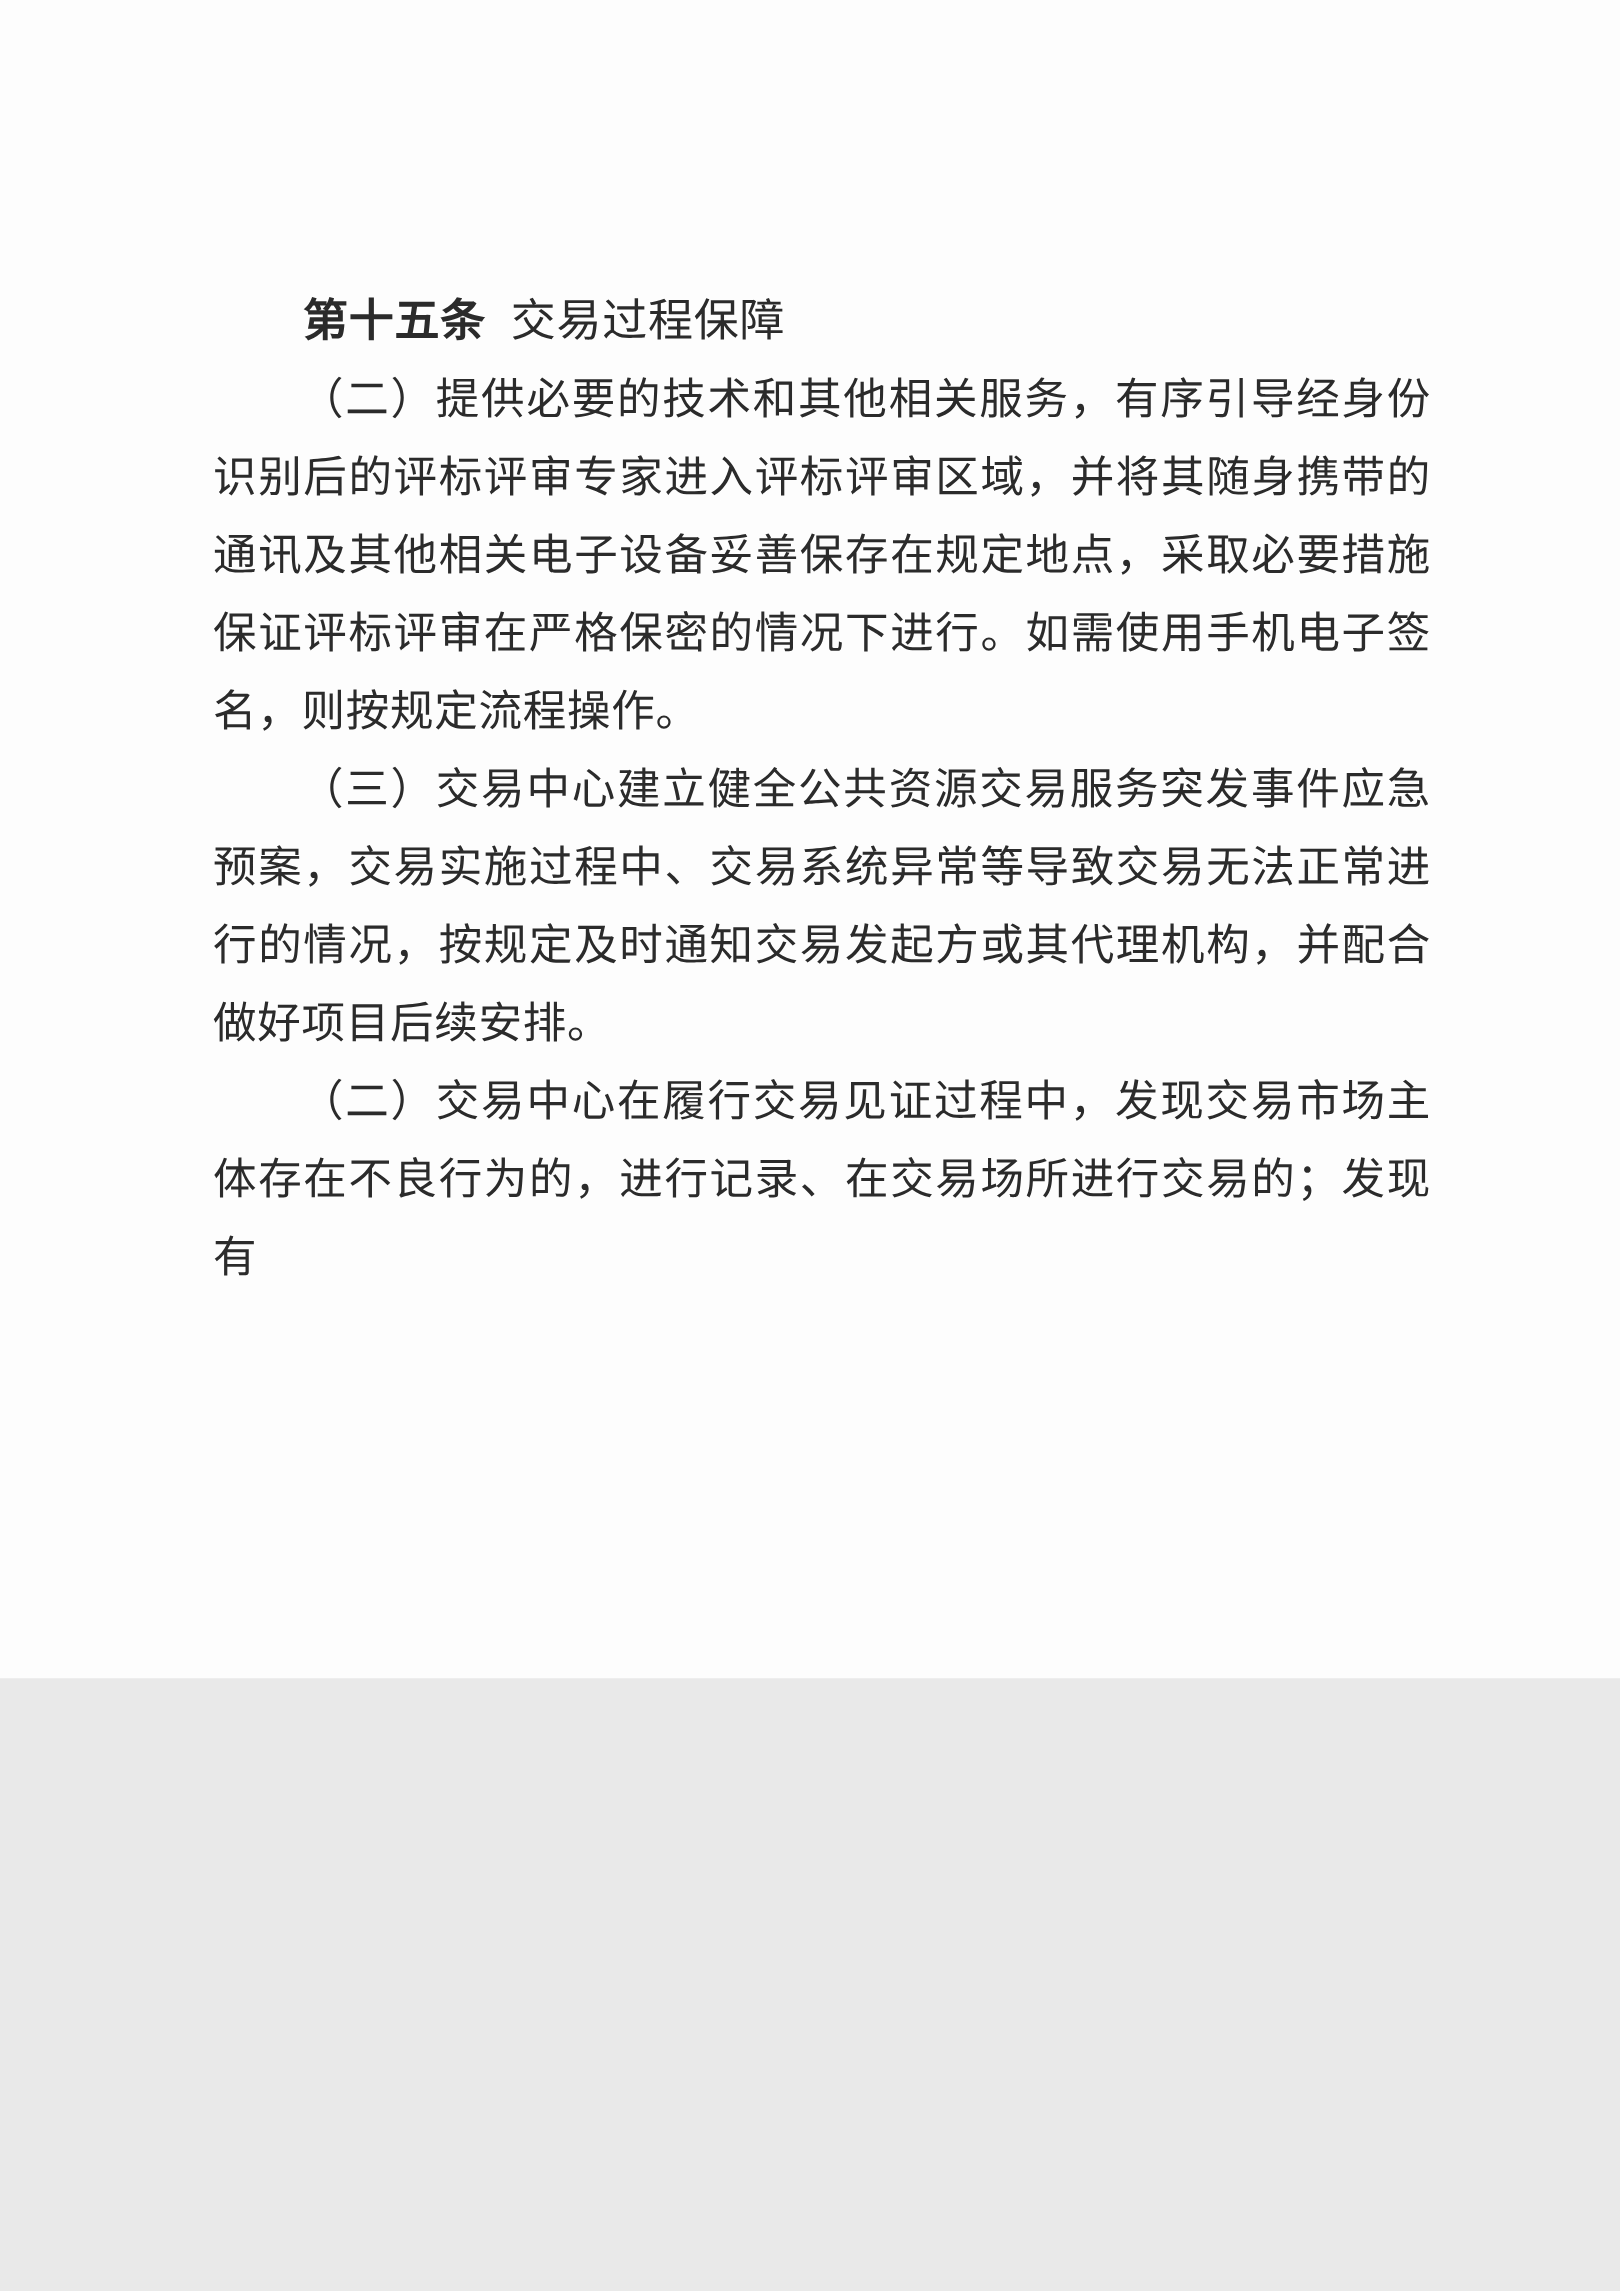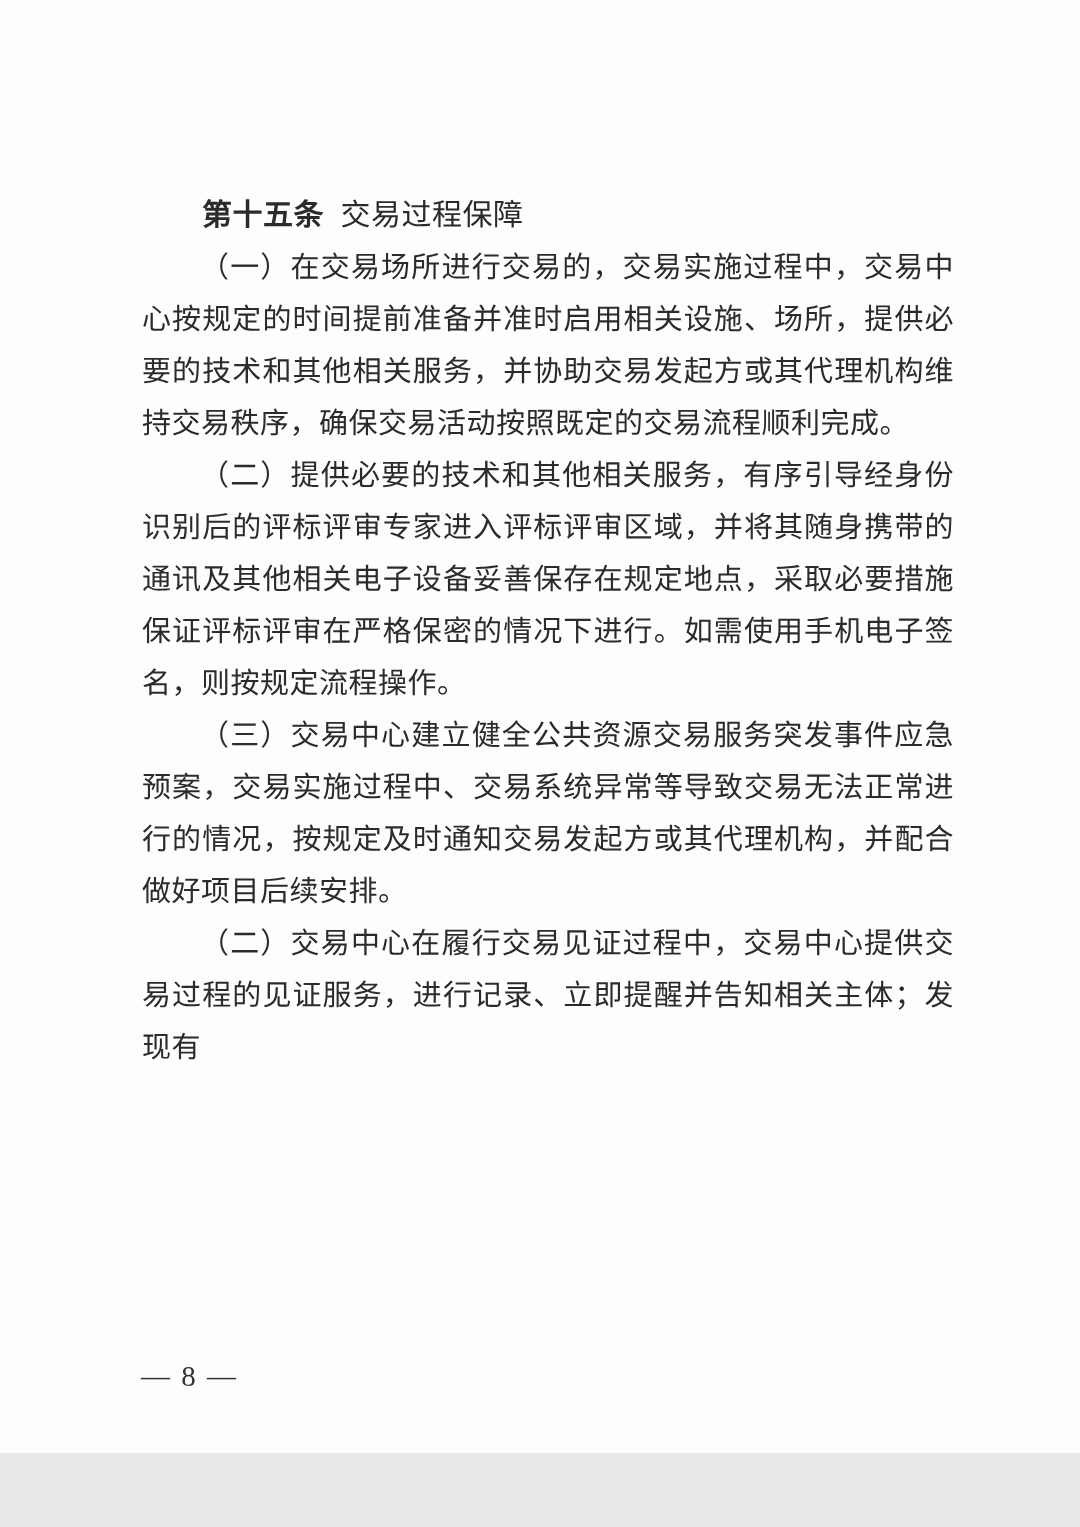--- a/index.html
+++ b/index.html
@@ -3,21 +3,21 @@
 <meta charset="utf-8">
 <style>
   html, body {
     margin: 0;
     padding: 0;
     background: #e9e9e9;
   }
   .page {
     position: relative;
     width: 1080px;
-    height: 1453px;
+    height: 1119px;
     margin: 0 auto;
     background: #fdfdfd;
     color: #2b2b2b;
     font-family: "Liberation Serif", "DejaVu Serif", serif;
     overflow: hidden;
   }
   .document-body {
     position: absolute;
     left: 142px;
     top: 189px;
@@ -55,19 +55,18 @@
     color: #333333;
     letter-spacing: 2px;
   }
 </style>
 </head>
 <body>
 
 <div class="page">
   <div class="document-body">
       <p class="article-heading"><span class="article-number">第十五条</span><span class="article-title">交易过程保障</span></p>
-      <p class="clause">（一）在交易场所进行交易的，交易实施过程中，交易中心按规定的时间提前准备并准时启用相关设施、场所，提供必要的技术和其他相关服务，并协助交易发起方或其代理机构维持交易秩序，确保交易活动按照既定的交易流程顺利完成。</p>
       <p class="clause">（二）提供必要的技术和其他相关服务，有序引导经身份识别后的评标评审专家进入评标评审区域，并将其随身携带的通讯及其他相关电子设备妥善保存在规定地点，采取必要措施保证评标评审在严格保密的情况下进行。如需使用手机电子签名，则按规定流程操作。</p>
       <p class="clause">（三）交易中心建立健全公共资源交易服务突发事件应急预案，交易实施过程中、交易系统异常等导致交易无法正常进行的情况，按规定及时通知交易发起方或其代理机构，并配合做好项目后续安排。</p>
-      <p class="clause">（二）交易中心在履行交易见证过程中，交易中心提供交易过程的见证服务，进行记录、立即提醒并告知相关主体；发现有</p>
+      <p class="clause">（二）交易中心在履行交易见证过程中，发现交易市场主体存在不良行为的，进行记录、在交易场所进行交易的；发现有</p>
     </div>
   <div class="page-footer">— 8 —</div>
 </div>
 
 </body></html>

